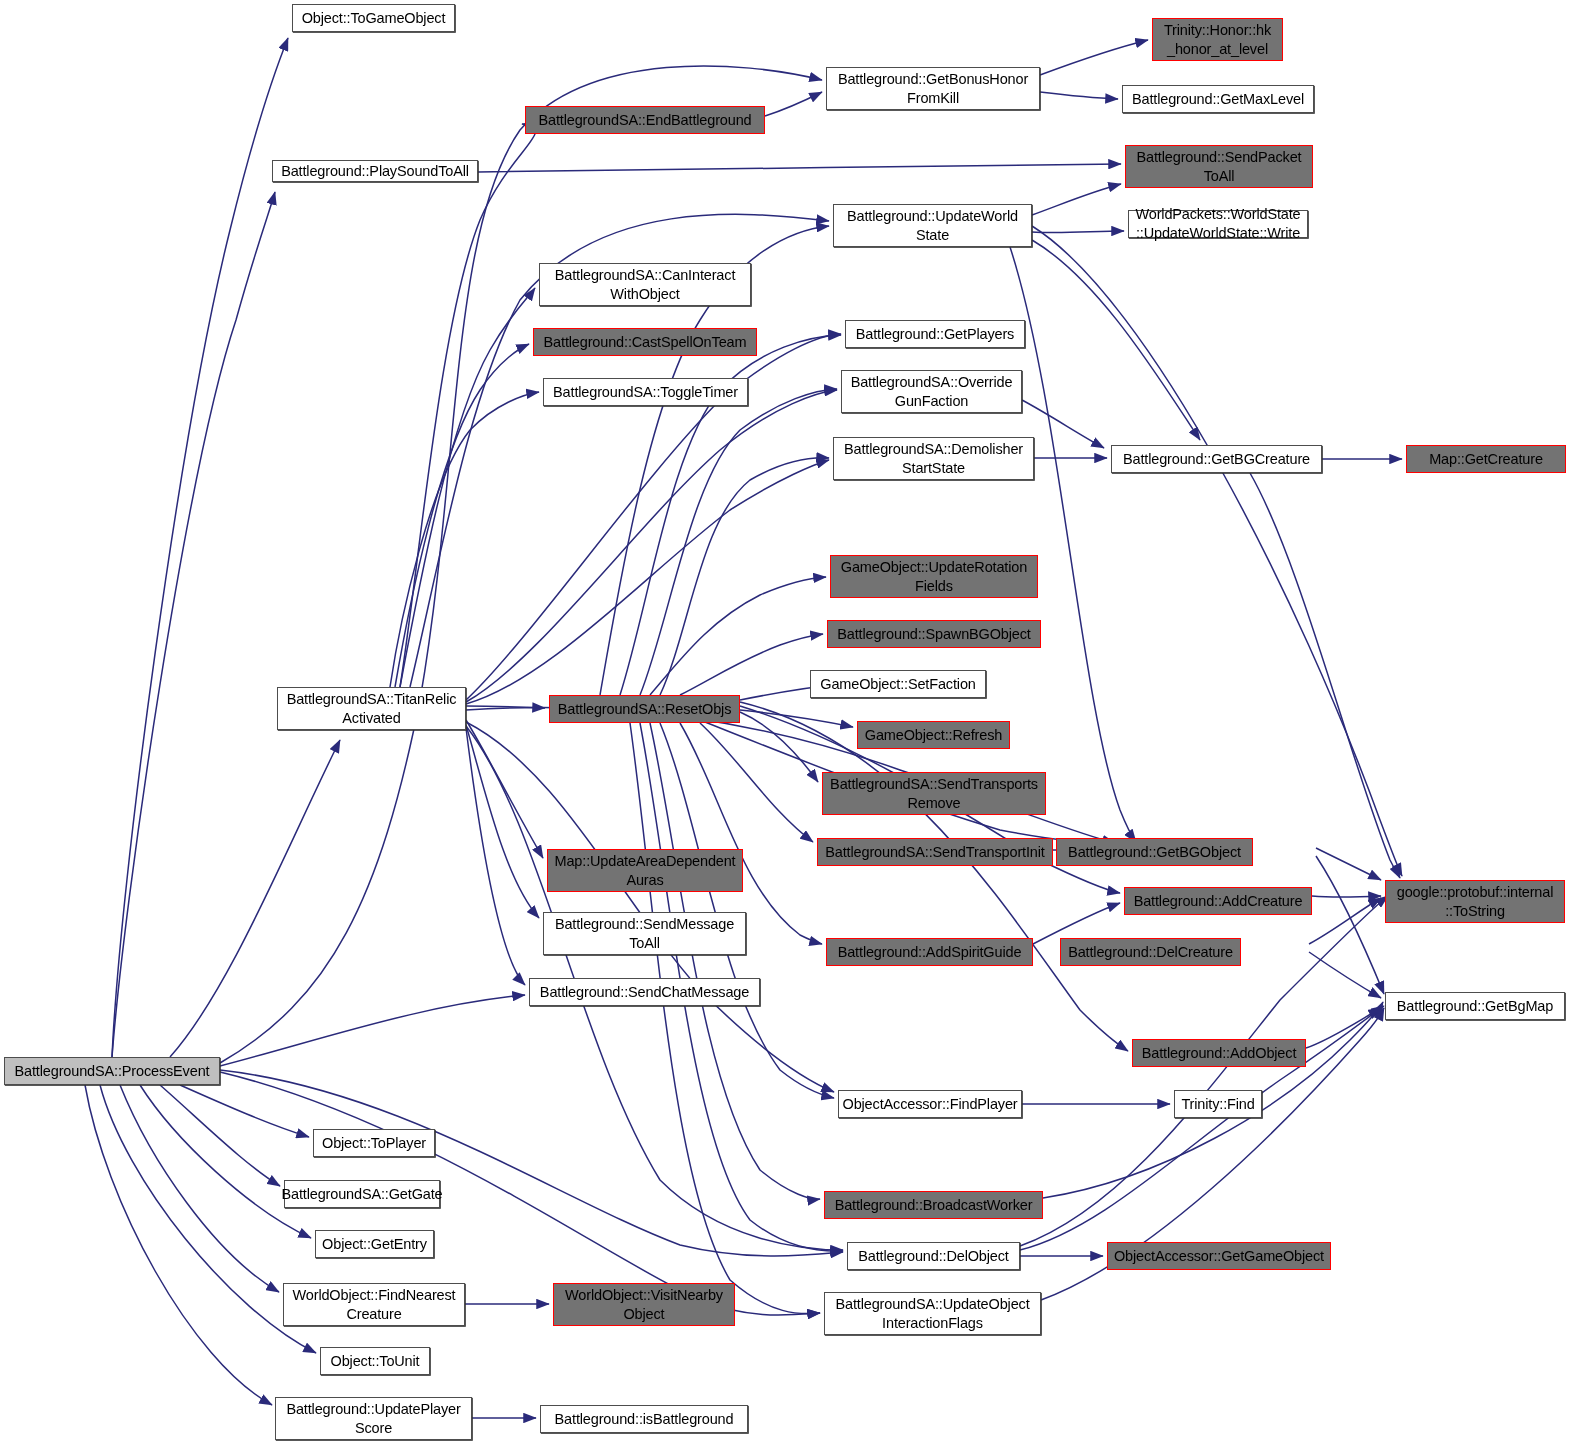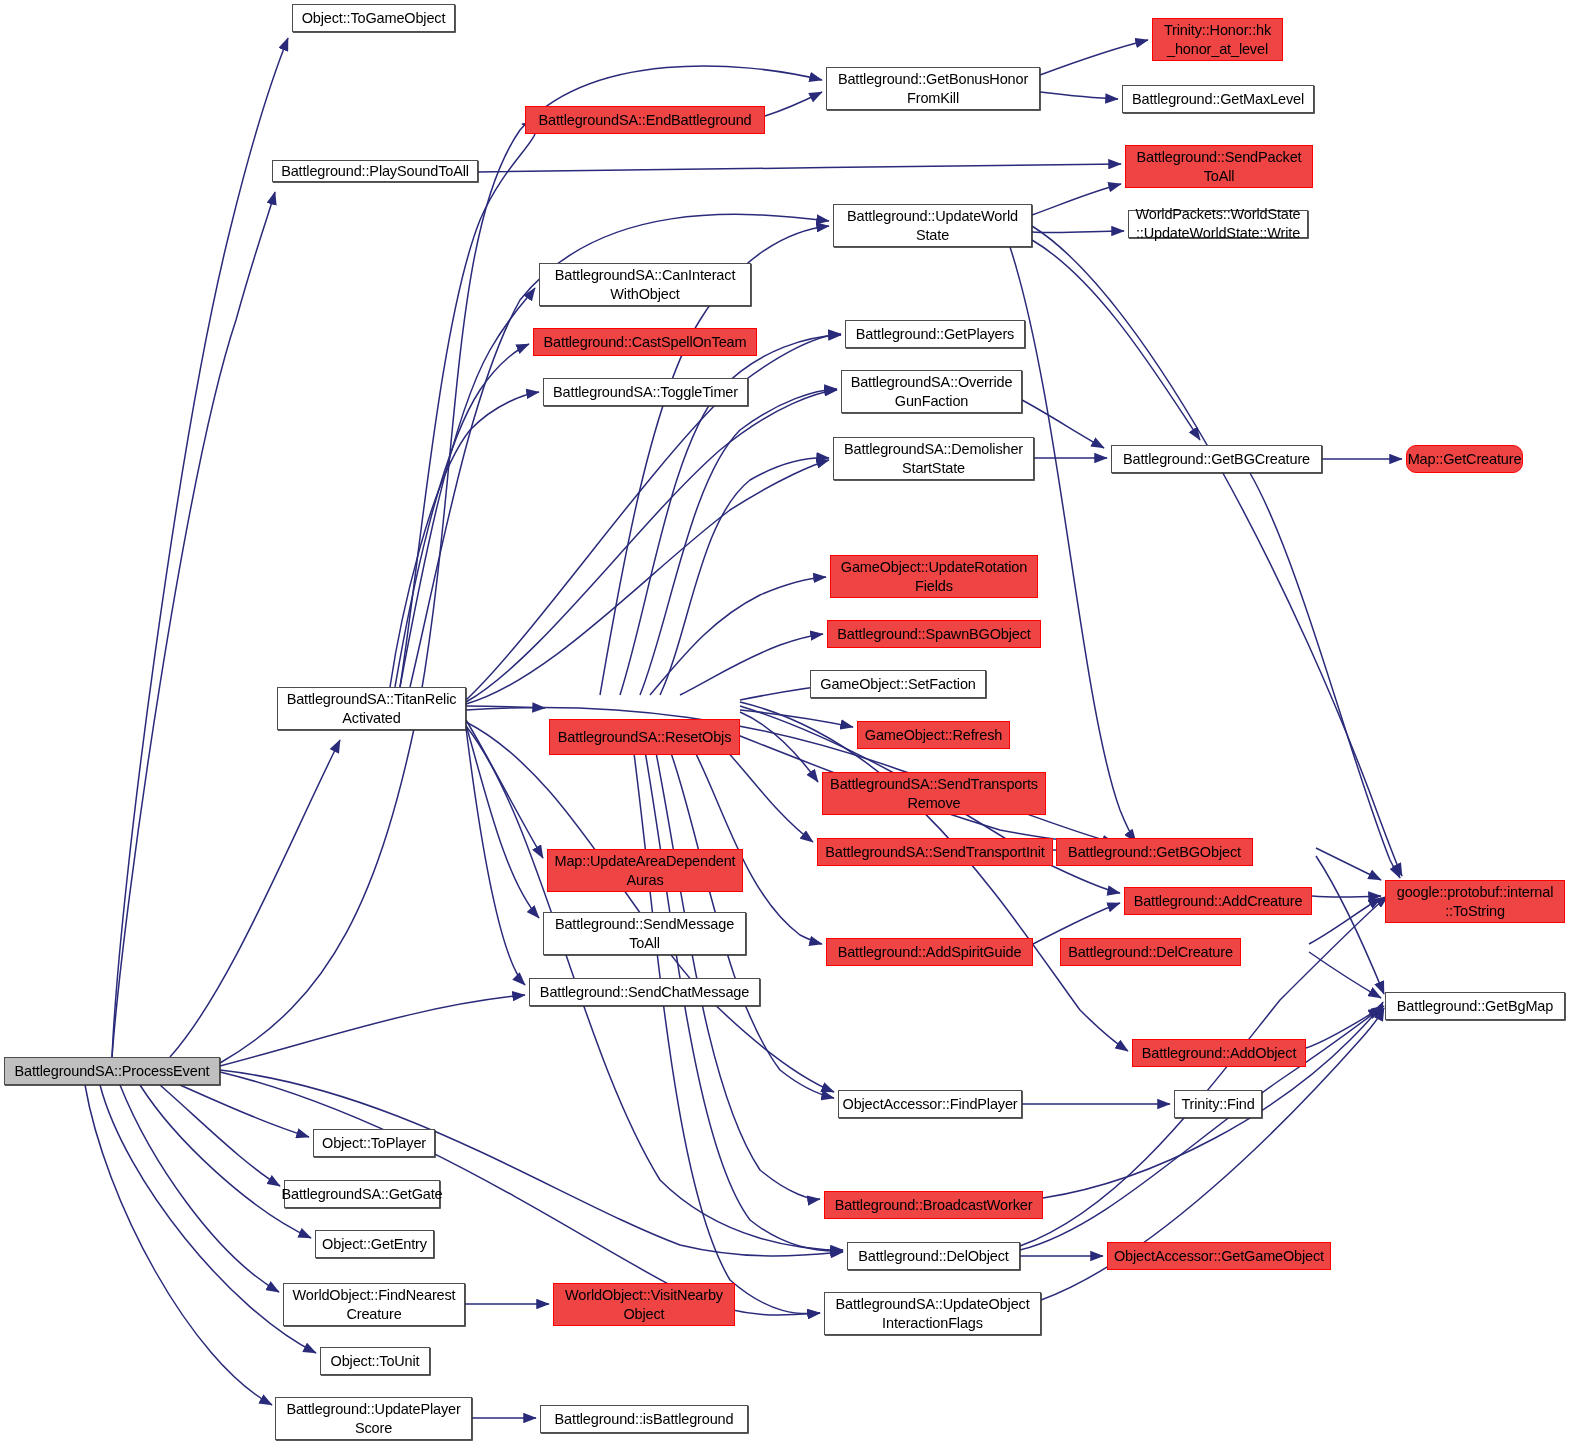--- a/index.html
+++ b/index.html
@@ -40,21 +40,21 @@
     white-space: pre-line;
     letter-spacing: -0.15px;
     cursor: pointer;
   }
   .node.black {
     border: 1.4px solid #4d4d4d;
     box-shadow: 0.8px 0.8px 0 0 #303030;
   }
   .node.red {
     border: 1.4px solid #ff0000;
-    background: #ef4444;
+    background: #737373;
   }
   .node.current {
     border: 1.4px solid #4d4d4d;
     background: #bfbfbf;
     box-shadow: 0.8px 0.8px 0 0 #303030;
   }
   .node span {
     display: block;
     padding: 0 5px;
   }
@@ -165,28 +165,28 @@
       <div class="node black" style="left: 539px; top: 263px; width: 212px; height: 43px;"><span>BattlegroundSA::CanInteract
 WithObject</span></div>
       <div class="node black" style="left: 845px; top: 320px; width: 180px; height: 28px;"><span>Battleground::GetPlayers</span></div>
       <div class="node red" style="left: 533px; top: 328px; width: 224px; height: 28px;"><span>Battleground::CastSpellOnTeam</span></div>
       <div class="node black" style="left: 841px; top: 370px; width: 181px; height: 43px;"><span>BattlegroundSA::Override
 GunFaction</span></div>
       <div class="node black" style="left: 543px; top: 378px; width: 205px; height: 28px;"><span>BattlegroundSA::ToggleTimer</span></div>
       <div class="node black" style="left: 833px; top: 437px; width: 201px; height: 43px;"><span>BattlegroundSA::Demolisher
 StartState</span></div>
       <div class="node black" style="left: 1111px; top: 445px; width: 211px; height: 28px;"><span>Battleground::GetBGCreature</span></div>
-      <div class="node red" style="left: 1406px; top: 445px; width: 117px; height: 28px; border-radius: 10px;"><span>Map::GetCreature</span></div>
+      <div class="node red" style="left: 1406px; top: 445px; width: 160px; height: 28px;"><span>Map::GetCreature</span></div>
       <div class="node red" style="left: 830px; top: 555px; width: 208px; height: 43px;"><span>GameObject::UpdateRotation
 Fields</span></div>
       <div class="node red" style="left: 827px; top: 620px; width: 214px; height: 28px;"><span>Battleground::SpawnBGObject</span></div>
       <div class="node black" style="left: 810px; top: 670px; width: 176px; height: 28px;"><span>GameObject::SetFaction</span></div>
       <div class="node black" style="left: 277px; top: 687px; width: 189px; height: 43px;"><span>BattlegroundSA::TitanRelic
 Activated</span></div>
-      <div class="node red" style="left: 549px; top: 695px; width: 191px; height: 36px; margin-top: 24px;"><span>BattlegroundSA::ResetObjs</span></div>
+      <div class="node red" style="left: 549px; top: 695px; width: 191px; height: 28px;"><span>BattlegroundSA::ResetObjs</span></div>
       <div class="node red" style="left: 857px; top: 721px; width: 153px; height: 28px;"><span>GameObject::Refresh</span></div>
       <div class="node red" style="left: 822px; top: 772px; width: 224px; height: 43px;"><span>BattlegroundSA::SendTransports
 Remove</span></div>
       <div class="node red" style="left: 817px; top: 838px; width: 236px; height: 28px;"><span>BattlegroundSA::SendTransportInit</span></div>
       <div class="node red" style="left: 1056px; top: 838px; width: 197px; height: 28px;"><span>Battleground::GetBGObject</span></div>
       <div class="node red" style="left: 547px; top: 849px; width: 196px; height: 43px;"><span>Map::UpdateAreaDependent
 Auras</span></div>
       <div class="node red" style="left: 1124px; top: 887px; width: 188px; height: 28px;"><span>Battleground::AddCreature</span></div>
       <div class="node red" style="left: 1385px; top: 880px; width: 180px; height: 43px;"><span>google::protobuf::internal
 ::ToString</span></div>

